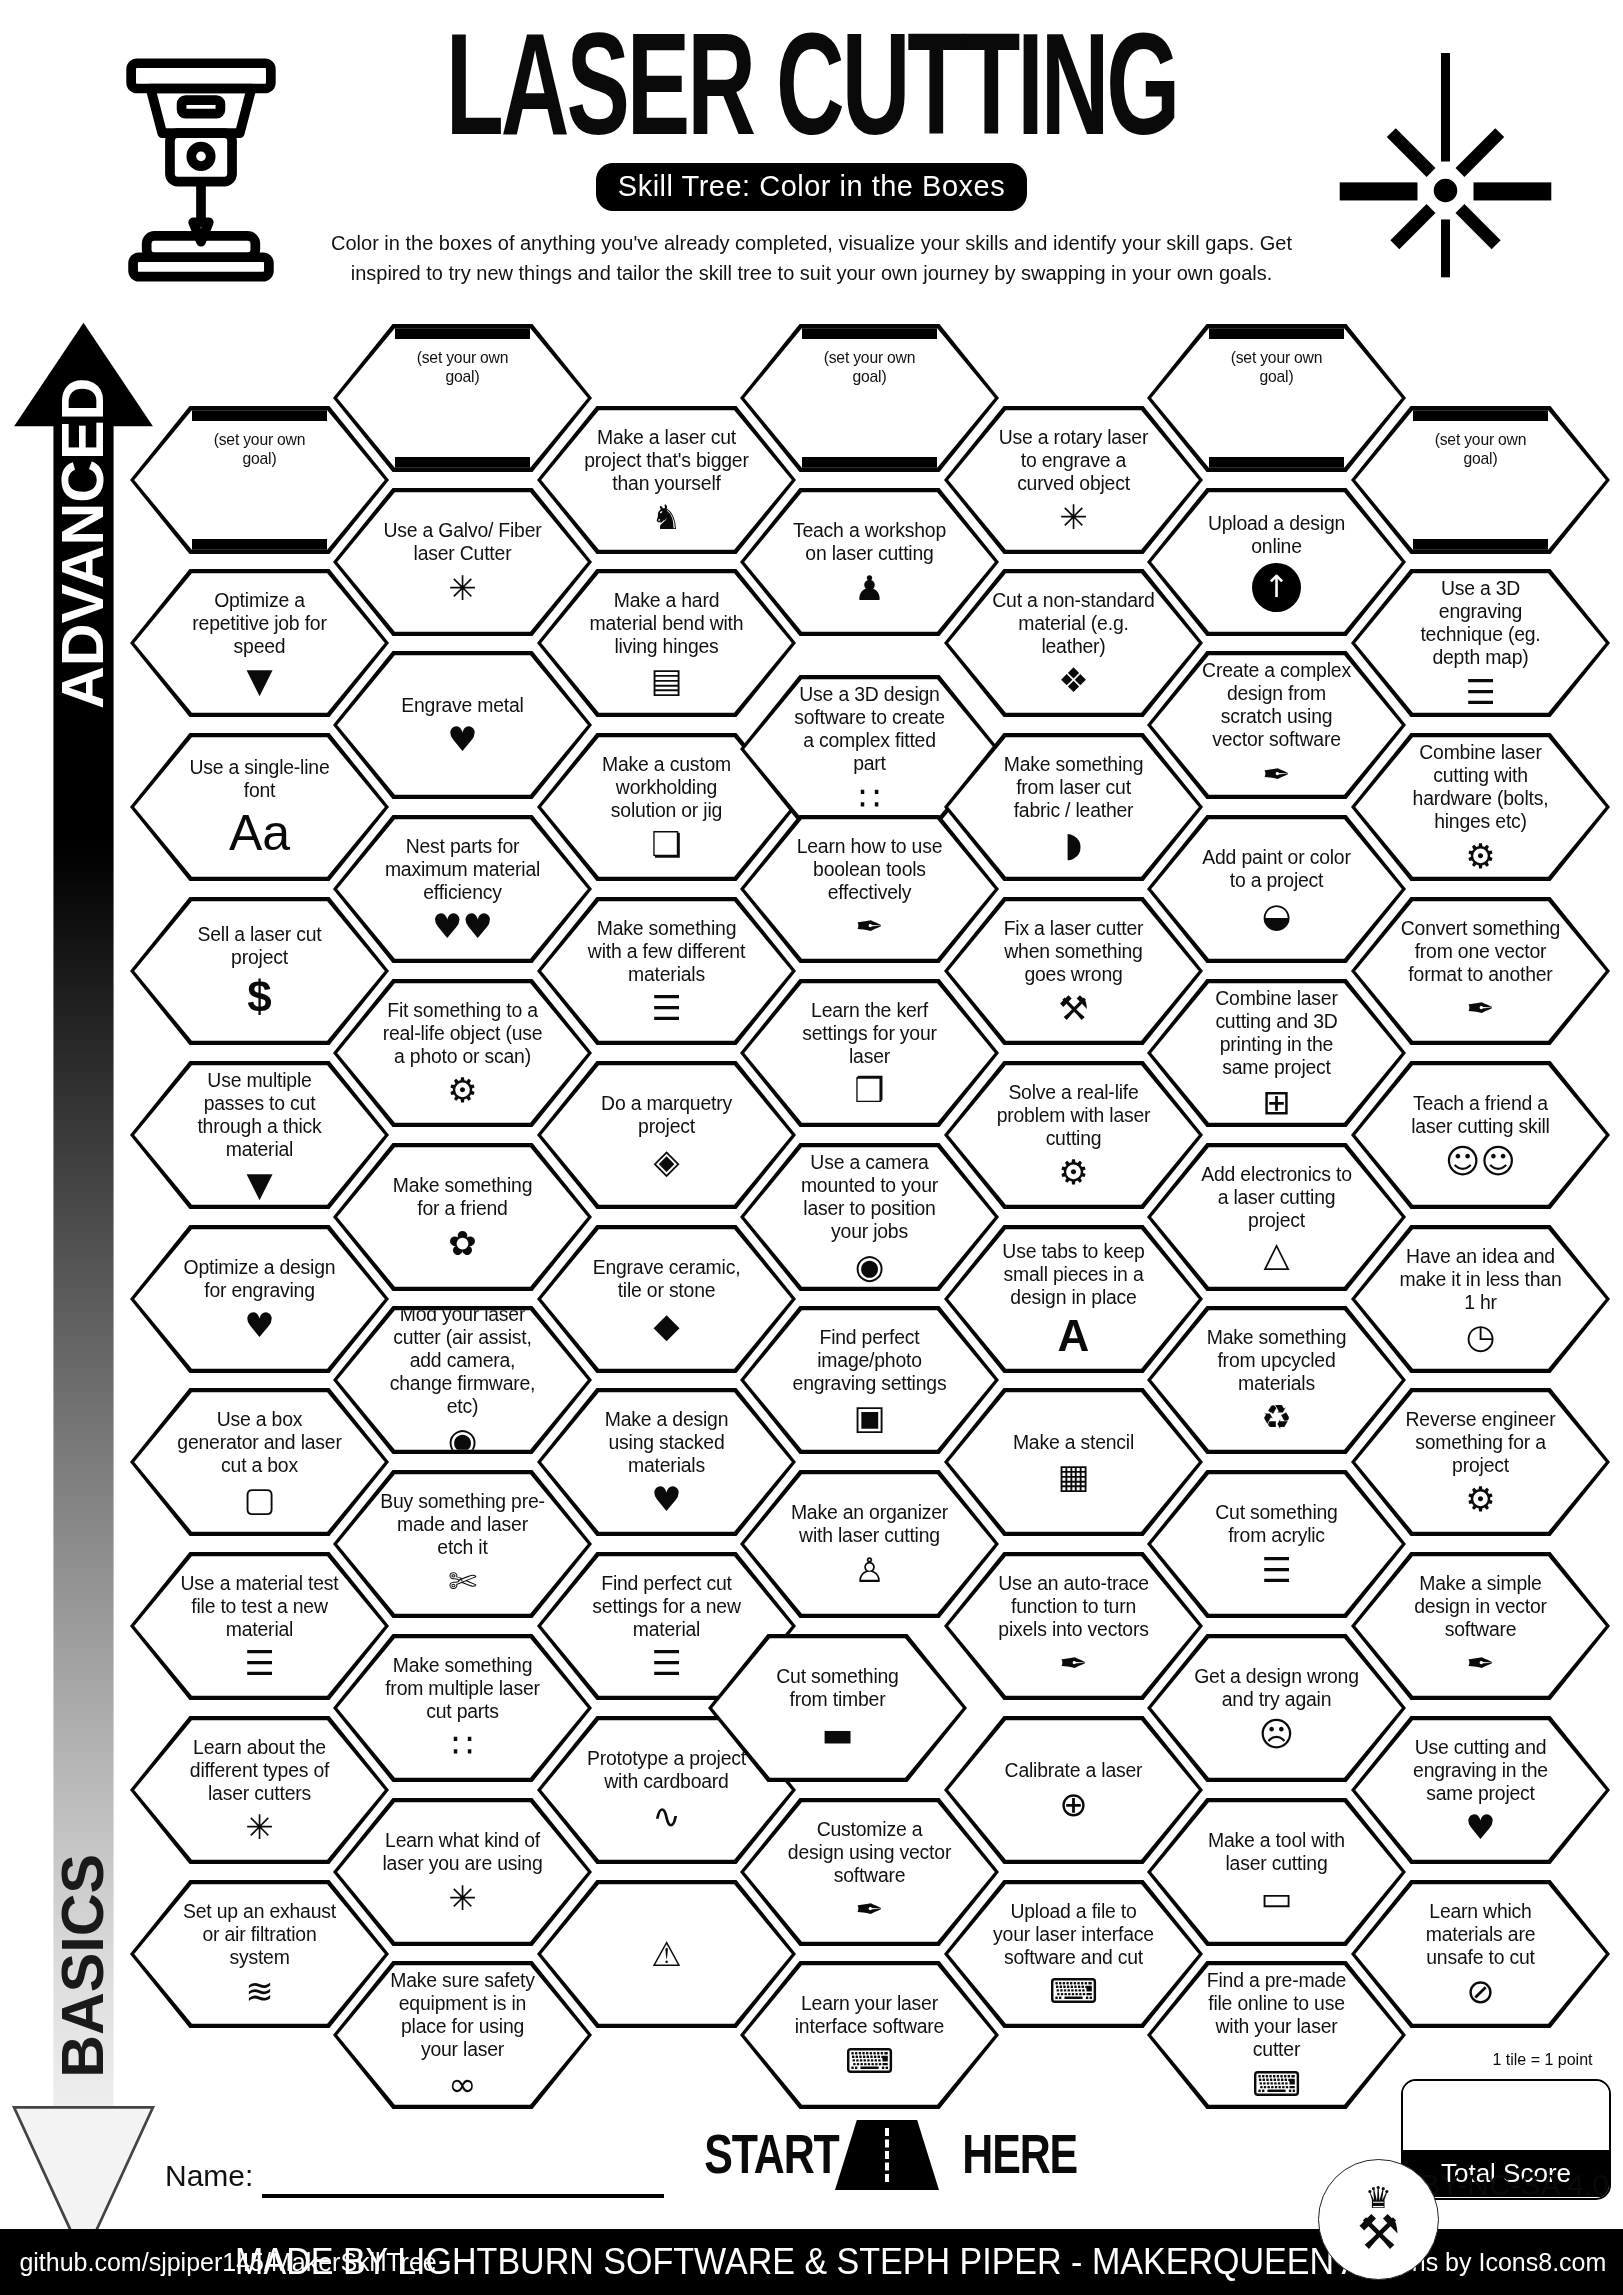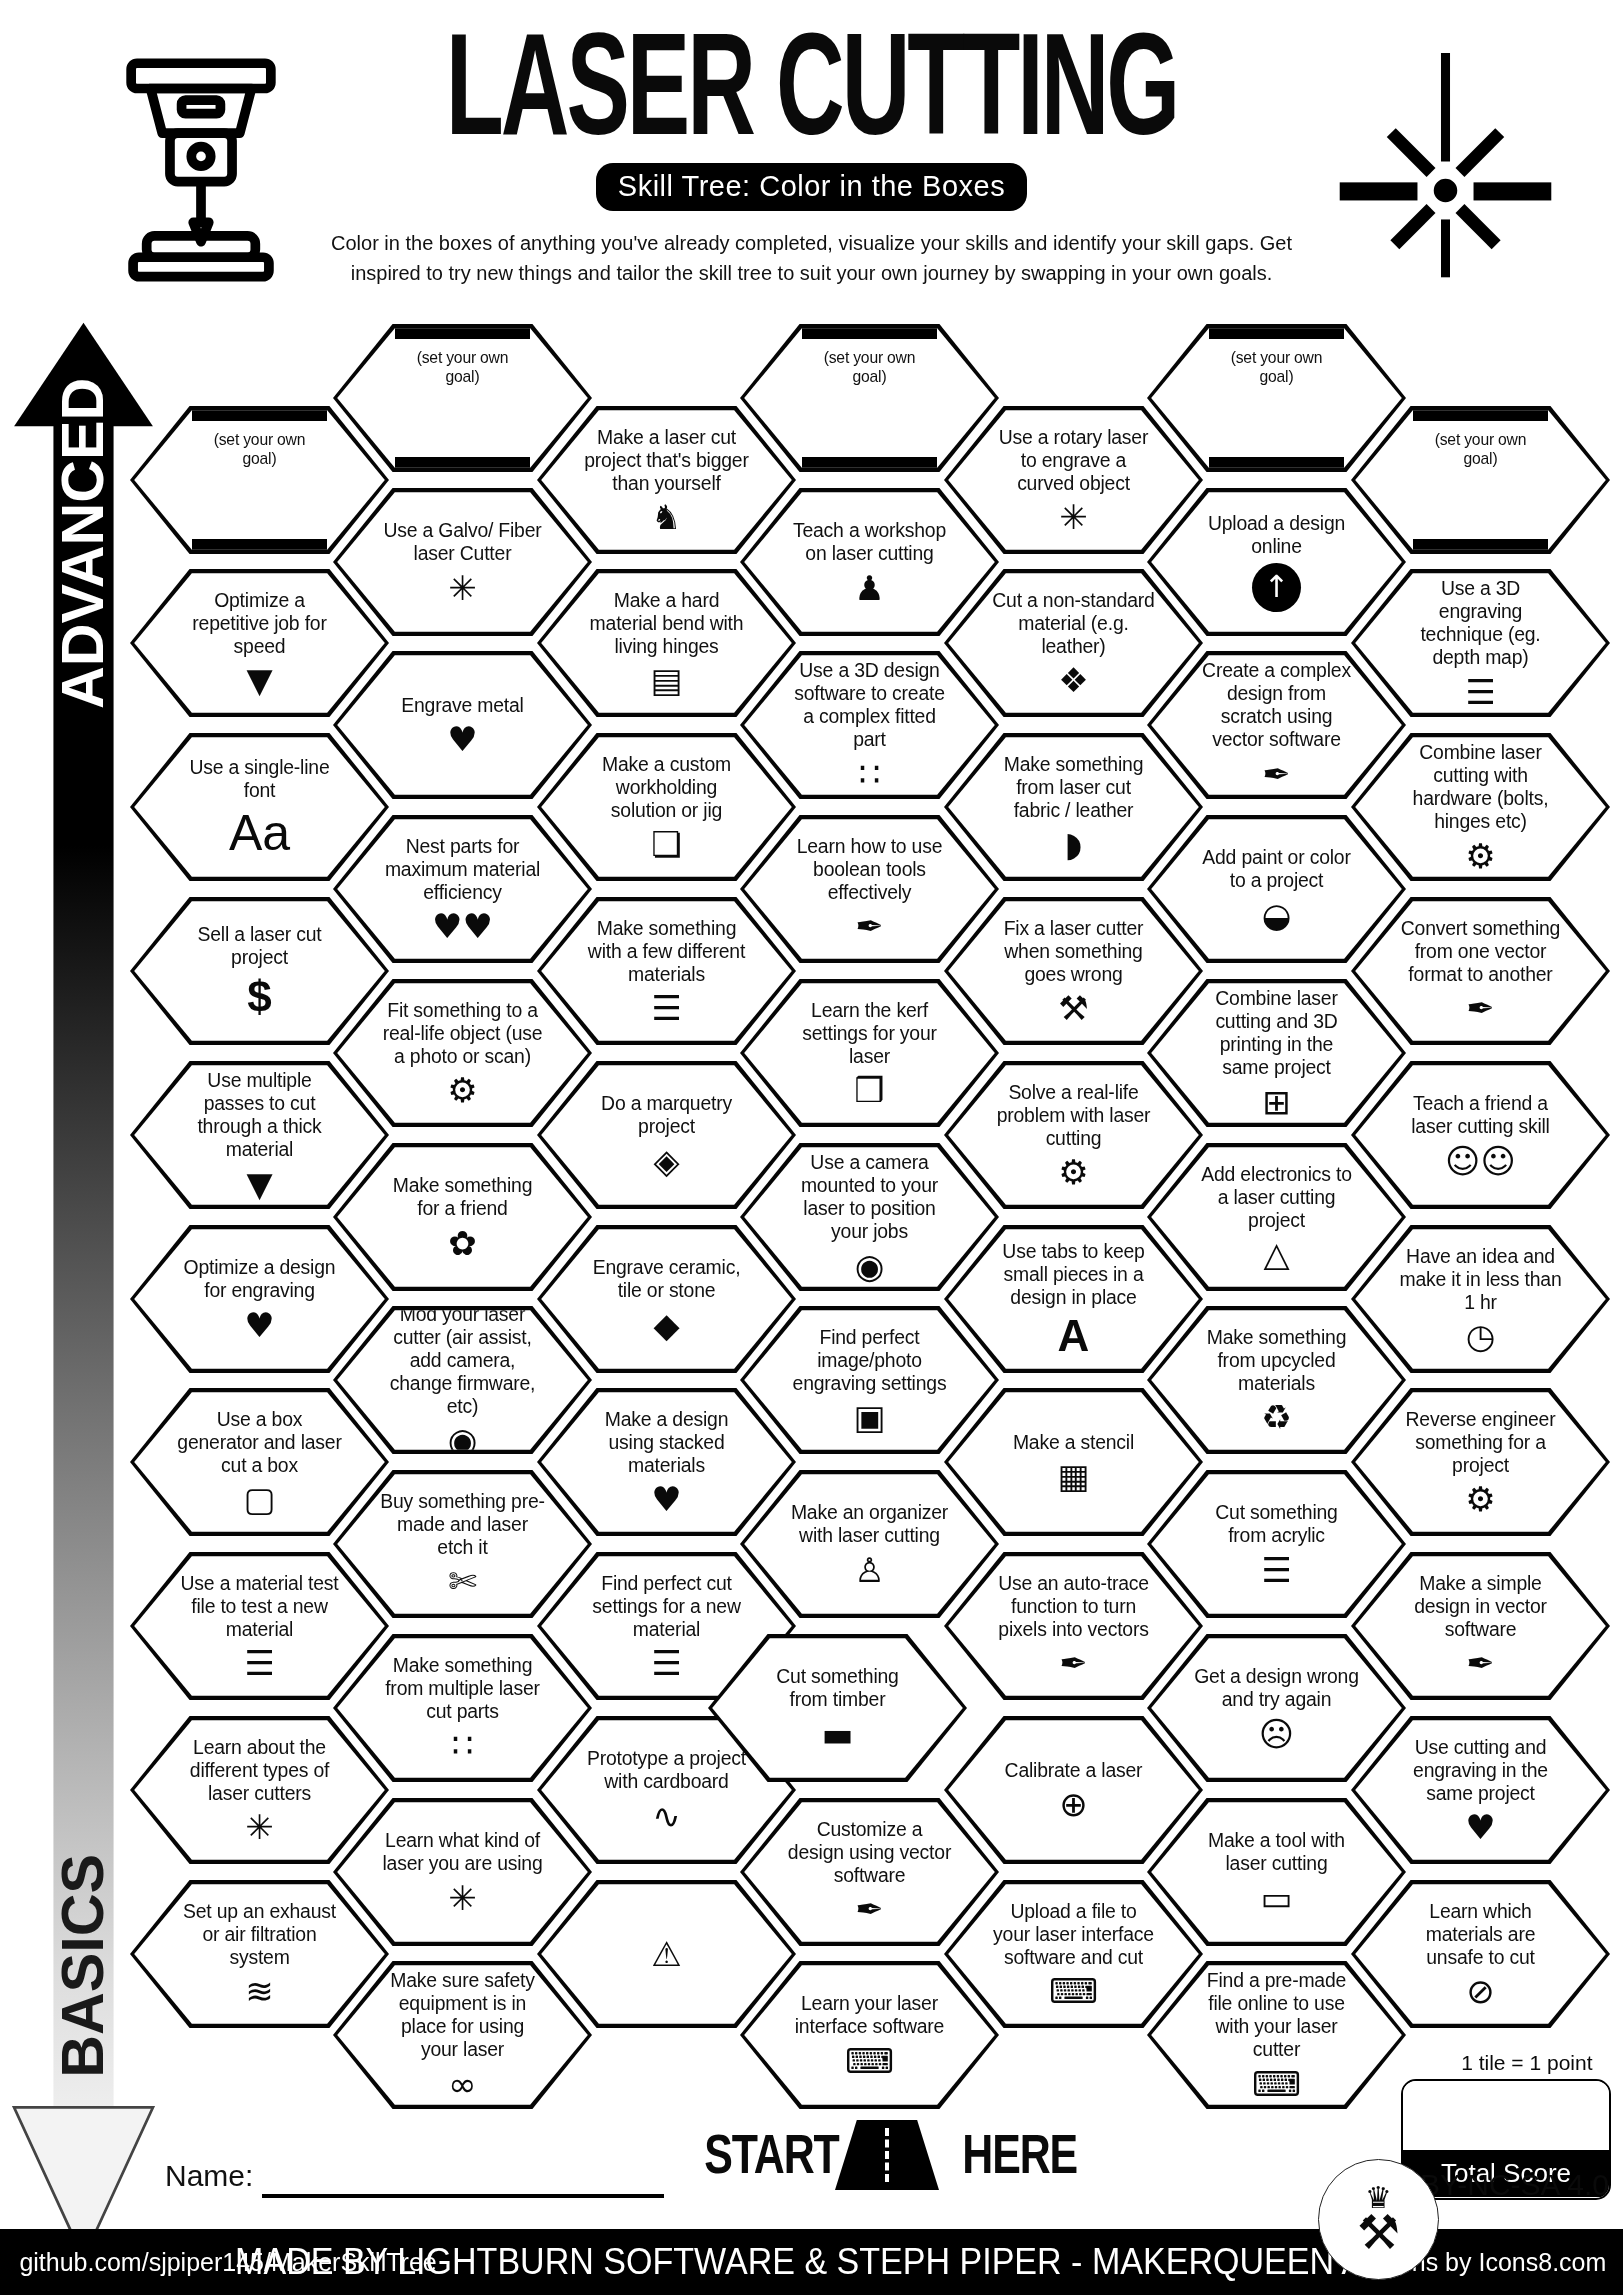--- a/index.html
+++ b/index.html
@@ -37,21 +37,21 @@
   .hex--goal .hex-label{position:absolute;top:15.7px;left:15%;right:15%;font-size:15.7px;}
 
   
   .start-word{position:absolute;font-size:55px;font-weight:900;letter-spacing:-1.4px;
        transform:scaleX(.78);transform-origin:50% 50%;top:2122px;}
   .road{position:absolute;left:835px;top:2120px;width:104px;height:70px;background:#000;
        clip-path:polygon(21% 0,79% 0,100% 100%,0 100%);display:flex;align-items:center;justify-content:center;}
   .road-line{width:0;height:78%;border-left:4.6px dashed #fff;}
   .name-label{position:absolute;left:165px;top:2159px;font-size:30px;color:#111;}
   .name-line{position:absolute;left:262px;top:2194px;width:402px;border-bottom:4.2px solid #000;}
-  .tile-note{position:absolute;right:30.5px;top:2051px;font-size:21px;color:#0a0a0a;}
+  .tile-note{position:absolute;right:30.5px;top:2051px;font-size:16px;color:#0a0a0a;}
   .score-box{position:absolute;left:1401px;top:2079px;width:206px;height:117px;border:2.3px solid #000;
        border-radius:15px;overflow:hidden;background:#fff;}
   .score-blank{height:69px;background:#fff;}
   .score-label{height:47px;background:#000;color:#fff;display:flex;align-items:center;
        justify-content:center;font-size:26px;}
   .mq-logo{position:absolute;left:1318px;top:2159px;width:119px;height:119px;border-radius:50%;
        background:#fff;border:1.9px solid #222;display:flex;flex-direction:column;align-items:center;
        justify-content:center;z-index:5;font-family:"DejaVu Sans",sans-serif;line-height:.9;}
   .mq-crown{font-size:30px;} .mq-tools{font-size:48px;}
   .license{position:absolute;right:14px;top:2168px;font-size:30px;color:#0a0a0a;}
@@ -368,21 +368,21 @@
         </div>
       </div>
       <div class="hex" style="left: 740px; top: 488px;">
         <div class="hex-inner">
           <div class="hex-content">
             <div class="hex-label">Teach a workshop on laser cutting</div>
             <div class="hex-icon">♟</div>
           </div>
         </div>
       </div>
-      <div class="hex" style="left: 740px; top: 651px;">
+      <div class="hex" style="left: 740px; top: 675px;">
         <div class="hex-inner">
           <div class="hex-content">
             <div class="hex-label">Use a 3D design software to create a complex fitted part</div>
             <div class="hex-icon">∷</div>
           </div>
         </div>
       </div>
       <div class="hex" style="left: 740px; top: 815px;">
         <div class="hex-inner">
           <div class="hex-content">

